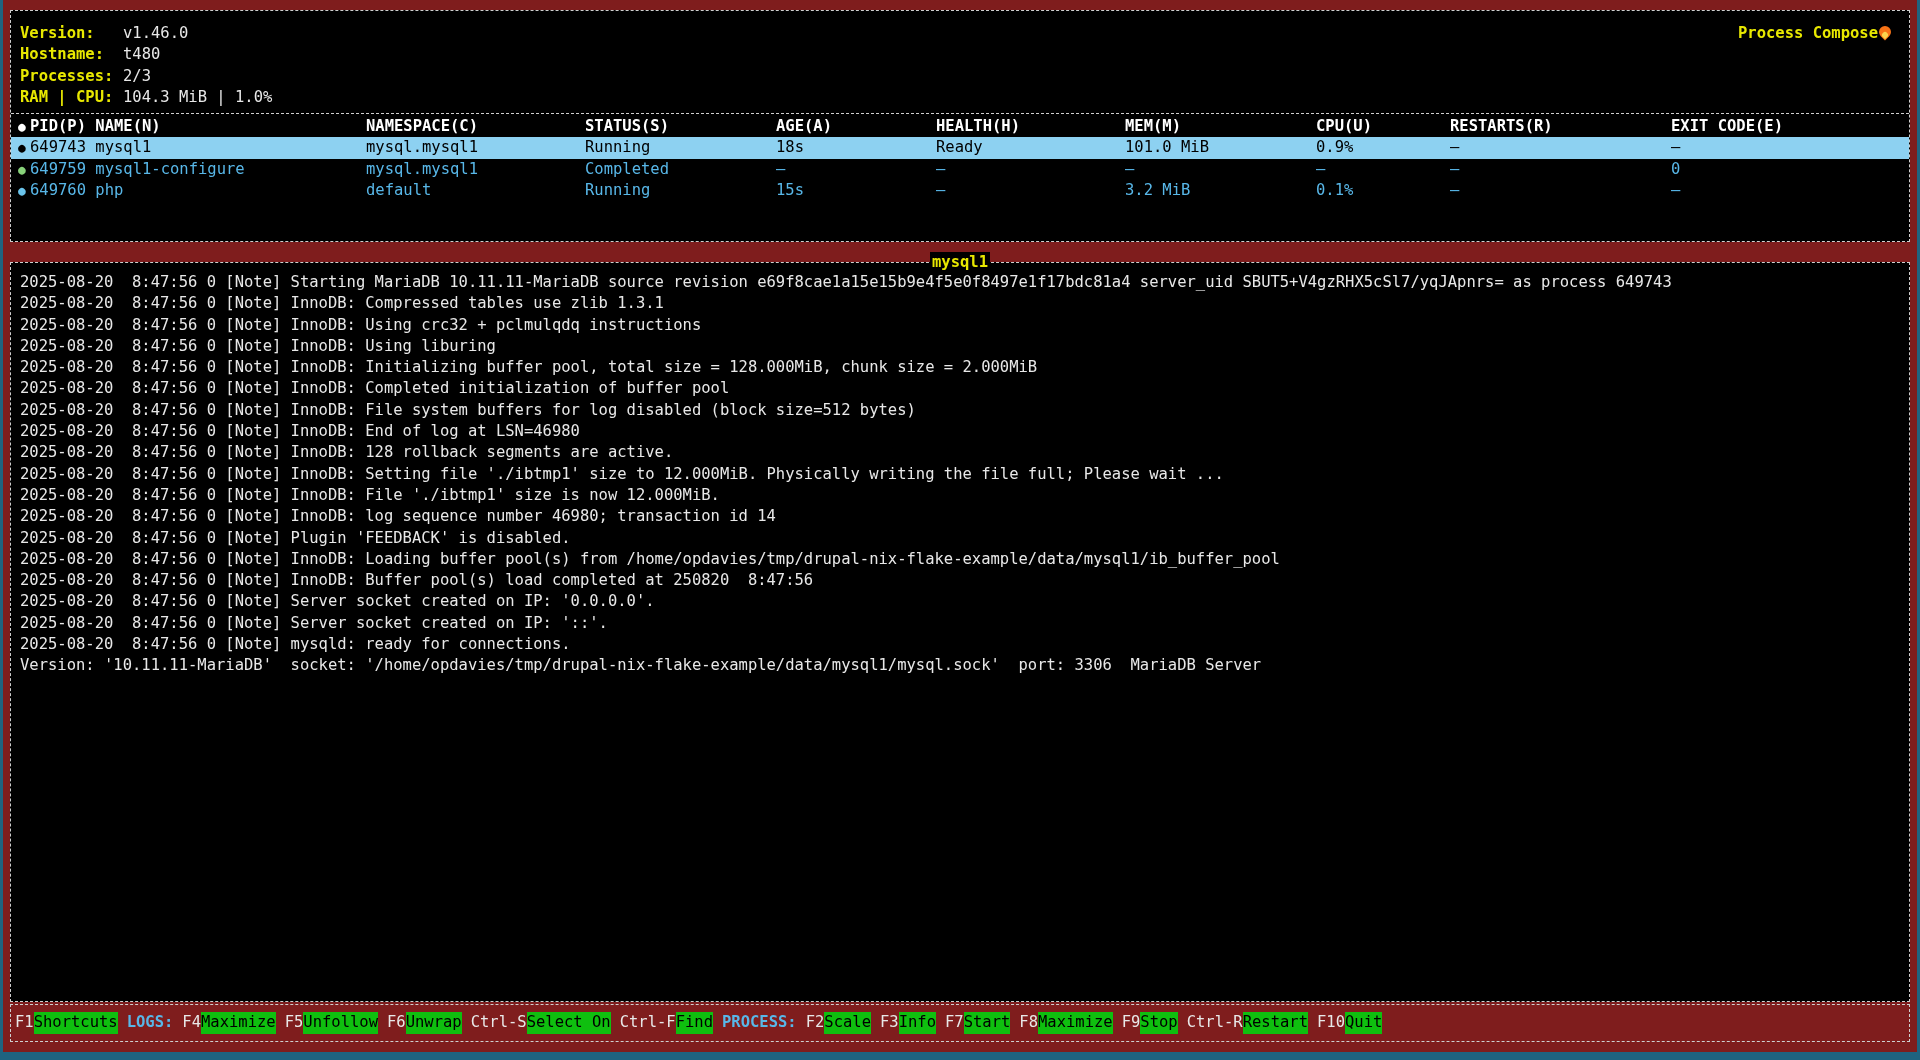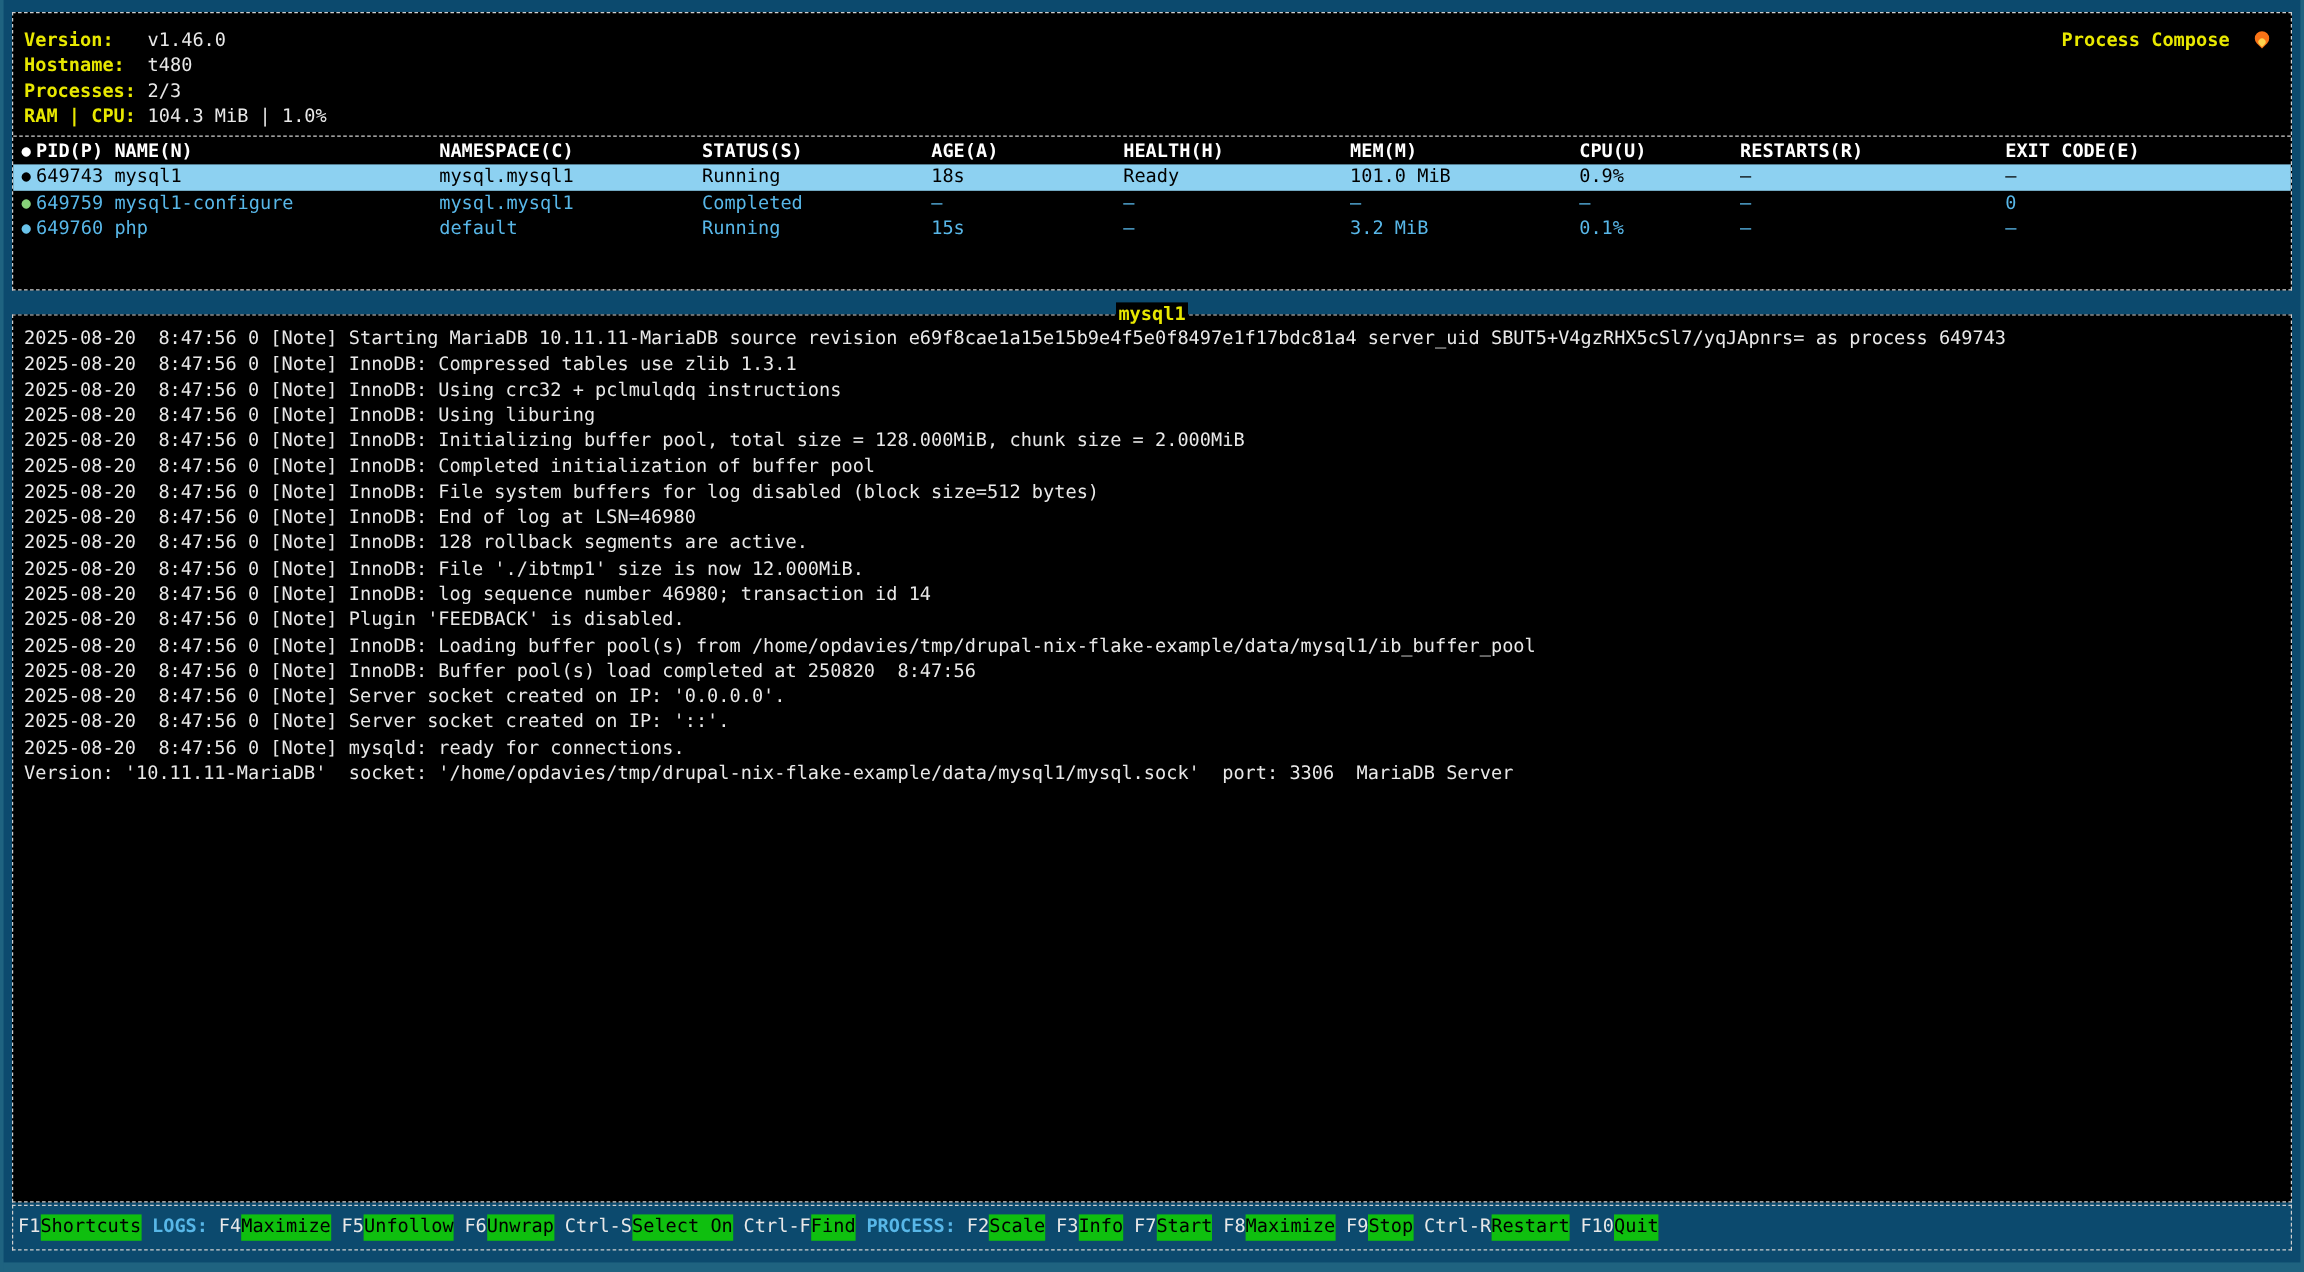--- a/index.html
+++ b/index.html
@@ -10,35 +10,35 @@
     font-size:15.5px; line-height:21.3px;
     color:#e8e8e8;
     overflow:hidden;
   }
   .screen {
     width:1920px; height:1060px;
     border-left:3px solid #1f6380;
     border-right:3px solid #1f6380;
     border-bottom:8px solid #1f6380;
     padding:10px 7px 10px 7px;
-    background:#0c4a6e;
+    background:#7f1d1d;
   }
 
   
   .main-box { height:232px; border:1px dashed #cfcfcf; background:#000; }
   .app-header {
     height:103px;
     border-bottom:1px dashed #cfcfcf;
     padding:12px 10px 0 9px;
     display:flex; justify-content:space-between; align-items:flex-start;
   }
   .hdr-line { display:flex; white-space:pre; }
   .hdr-label { width:103px; color:#e8e800; font-weight:bold; }
   .hdr-value { color:#e8e8e8; }
-  .hdr-title { color:#e8e800; font-weight:bold; display:flex; align-items:center; gap:20px; padding-right:6px; }
+  .hdr-title { color:#e8e800; font-weight:bold; display:flex; align-items:center; gap:0; padding-right:6px; }
   .flame { position:relative; display:inline-block; width:15px; height:17px; }
   .flame::before {
     content:""; position:absolute; left:1px; top:1px; width:12px; height:12px;
     background:#f97316; border-radius:0 50% 50% 50%;
     transform:rotate(-135deg);
   }
   .flame::after {
     content:""; position:absolute; left:4px; top:7px; width:6px; height:6px;
     background:#fcd34d; border-radius:0 50% 50% 50%;
     transform:rotate(-135deg);
@@ -178,20 +178,21 @@
     <div class="log-lines">
       <div class="log-line">2025-08-20  8:47:56 0 [Note] Starting MariaDB 10.11.11-MariaDB source revision e69f8cae1a15e15b9e4f5e0f8497e1f17bdc81a4 server_uid SBUT5+V4gzRHX5cSl7/yqJApnrs= as process 649743</div>
       <div class="log-line">2025-08-20  8:47:56 0 [Note] InnoDB: Compressed tables use zlib 1.3.1</div>
       <div class="log-line">2025-08-20  8:47:56 0 [Note] InnoDB: Using crc32 + pclmulqdq instructions</div>
       <div class="log-line">2025-08-20  8:47:56 0 [Note] InnoDB: Using liburing</div>
       <div class="log-line">2025-08-20  8:47:56 0 [Note] InnoDB: Initializing buffer pool, total size = 128.000MiB, chunk size = 2.000MiB</div>
       <div class="log-line">2025-08-20  8:47:56 0 [Note] InnoDB: Completed initialization of buffer pool</div>
       <div class="log-line">2025-08-20  8:47:56 0 [Note] InnoDB: File system buffers for log disabled (block size=512 bytes)</div>
       <div class="log-line">2025-08-20  8:47:56 0 [Note] InnoDB: End of log at LSN=46980</div>
       <div class="log-line">2025-08-20  8:47:56 0 [Note] InnoDB: 128 rollback segments are active.</div>
+      <div class="log-line">2025-08-20  8:47:56 0 [Note] InnoDB: Setting file './ibtmp1' size to 12.000MiB. Physically writing the file full; Please wait ...</div>
       <div class="log-line">2025-08-20  8:47:56 0 [Note] InnoDB: File './ibtmp1' size is now 12.000MiB.</div>
       <div class="log-line">2025-08-20  8:47:56 0 [Note] InnoDB: log sequence number 46980; transaction id 14</div>
       <div class="log-line">2025-08-20  8:47:56 0 [Note] Plugin 'FEEDBACK' is disabled.</div>
       <div class="log-line">2025-08-20  8:47:56 0 [Note] InnoDB: Loading buffer pool(s) from /home/opdavies/tmp/drupal-nix-flake-example/data/mysql1/ib_buffer_pool</div>
       <div class="log-line">2025-08-20  8:47:56 0 [Note] InnoDB: Buffer pool(s) load completed at 250820  8:47:56</div>
       <div class="log-line">2025-08-20  8:47:56 0 [Note] Server socket created on IP: '0.0.0.0'.</div>
       <div class="log-line">2025-08-20  8:47:56 0 [Note] Server socket created on IP: '::'.</div>
       <div class="log-line">2025-08-20  8:47:56 0 [Note] mysqld: ready for connections.</div>
       <div class="log-line">Version: '10.11.11-MariaDB'  socket: '/home/opdavies/tmp/drupal-nix-flake-example/data/mysql1/mysql.sock'  port: 3306  MariaDB Server</div>
     </div>

